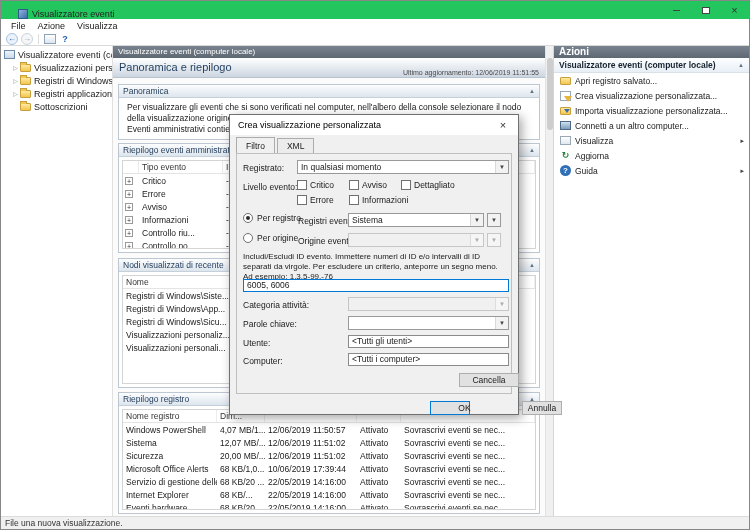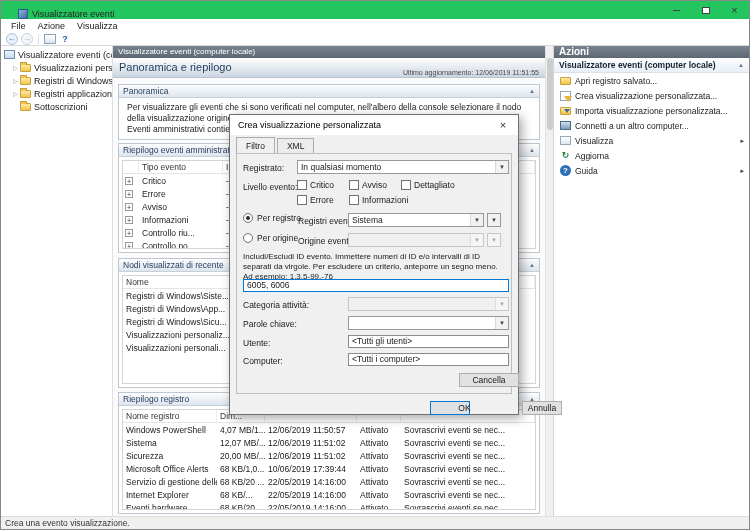--- a/index.html
+++ b/index.html
@@ -401,21 +401,21 @@
           </div>
           <div class="action-item">
             <span class="aicon help">?</span>
             <span class="alabel">Guida</span>
             <span class="submenu-arrow">▸</span>
           </div>
         </div>
     </div>
   </div>
 
-  <div class="statusbar">Crea una evento visualizzazione.</div>
+  <div class="statusbar">File una nuova visualizzazione.</div>
 
   <div class="dialog">
     <div class="dlg-title">
       <span class="t">Crea visualizzazione personalizzata</span>
       <span class="dlg-close">×</span>
     </div>
     <div class="dlg-tabs" id="dlg-tabs">
         <span class="tab active">Filtro</span>
         <span class="tab">XML</span>
       </div>

